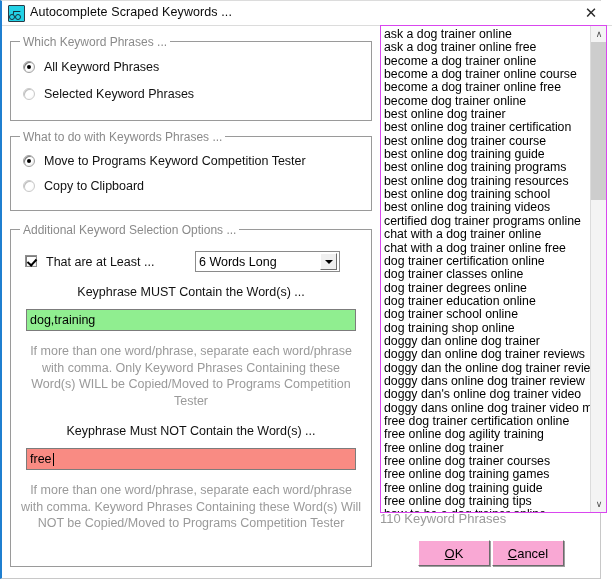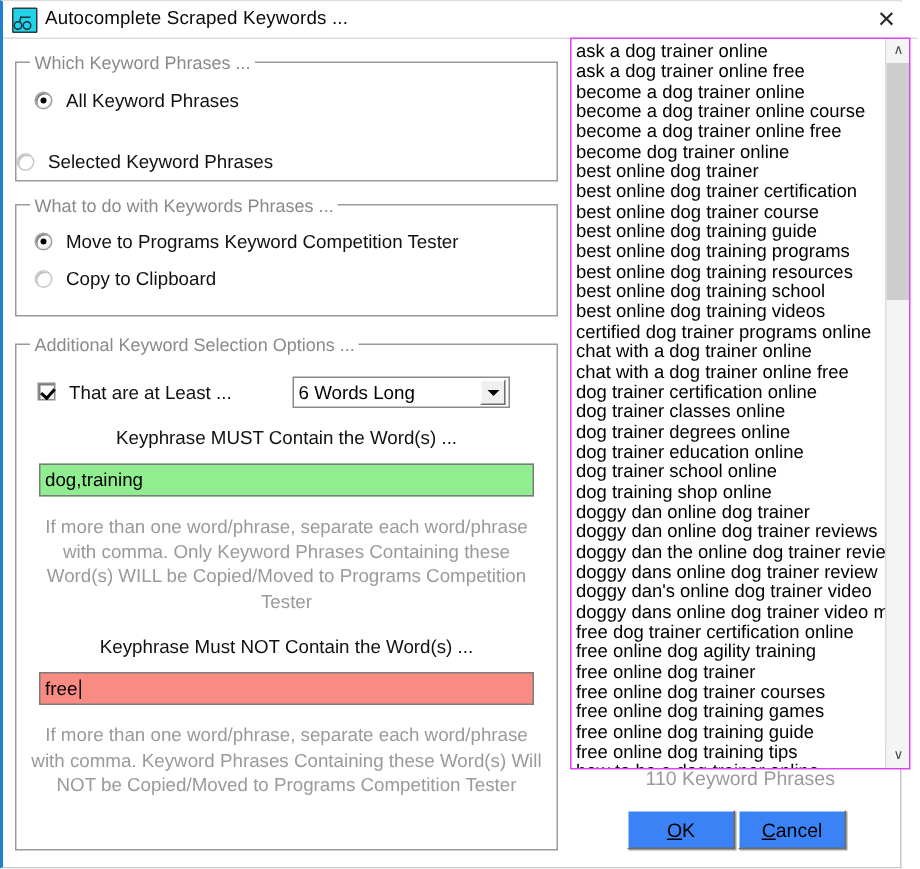--- a/index.html
+++ b/index.html
@@ -258,29 +258,28 @@
     left: 0; top: 16px;
     width: 16px; height: 158px;
     background: #cdcdcd;
   }
 
   
   #count-label {
     position: absolute;
     left: 378px; top: 510px;
     width: 227px;
-    text-align: center;
     font-size: 13px;
     color: #9a9a9a;
   }
   .dlg-button {
     position: absolute;
     top: 539px;
     width: 72px; height: 26px;
-    background: #3b82f6;
+    background: #f9a8d4;
     border: 1px solid #ffffff;
     border-right-color: #6b6b6b;
     border-bottom-color: #6b6b6b;
     box-shadow: 1px 1px 0 #9e9e9e;
     display: flex; align-items: center; justify-content: center;
     font-size: 13px; color: #000000;
     cursor: default;
   }
   #btn-ok { left: 416px; }
   #btn-cancel { left: 490px; }
@@ -300,21 +299,21 @@
     <div id="title-text">Autocomplete Scraped Keywords ...</div>
     <div id="close-button">✕</div>
   </div>
 
   <div class="groupbox" id="gb-which">
     <div class="gb-title">Which Keyword Phrases ...</div>
     <div class="radio-row" style="left:12px; top:18px;">
       <span class="radio checked"></span>
       <span class="radio-label">All Keyword Phrases</span>
     </div>
-    <div class="radio-row" style="left:0; top:45px;margin-top:14px;">
+    <div class="radio-row" style="left:12px; top:45px;">
       <span class="radio dim"></span>
       <span class="radio-label">Selected Keyword Phrases</span>
     </div>
   </div>
 
   <div class="groupbox" id="gb-whatdo">
     <div class="gb-title">What to do with Keywords Phrases ...</div>
     <div class="radio-row" style="left:12px; top:17px;">
       <span class="radio checked"></span>
       <span class="radio-label">Move to Programs Keyword Competition Tester</span>

